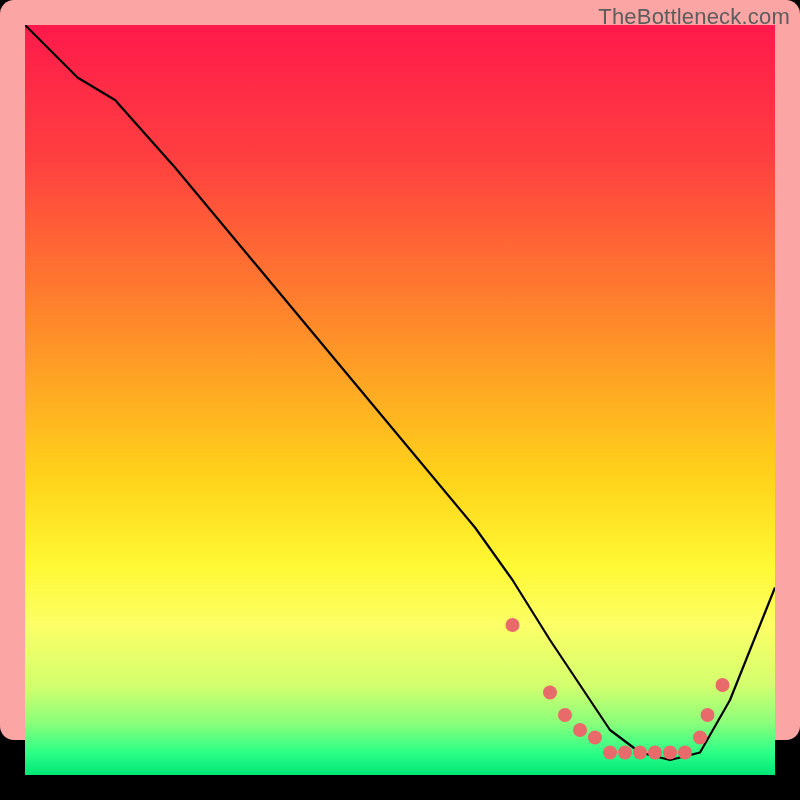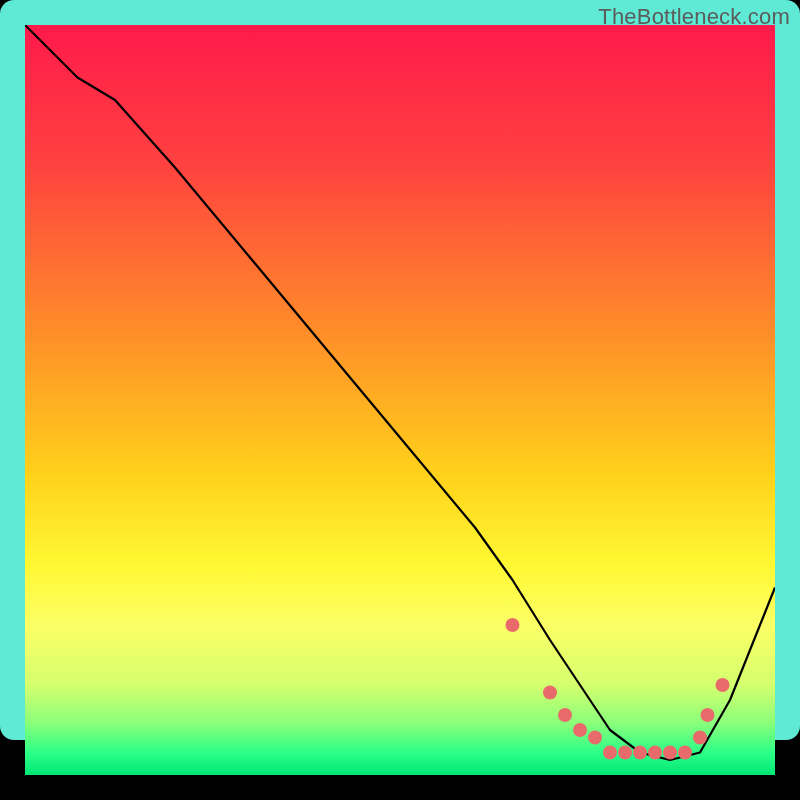--- a/index.html
+++ b/index.html
@@ -8,21 +8,21 @@
     width: 800px;
     height: 800px;
     background: #000;
     overflow: hidden;
     font-family: Arial, Helvetica, sans-serif;
   }
   .stage {
     position: relative;
     width: 800px;
     height: 740px;
-    background: #5eead4;
+    background: #fca5a5;
     border-radius: 14px;
   }
   .plot {
     position: absolute;
     left: 25px;
     top: 25px;
     width: 750px;
     height: 750px;
   }
   .watermark {

